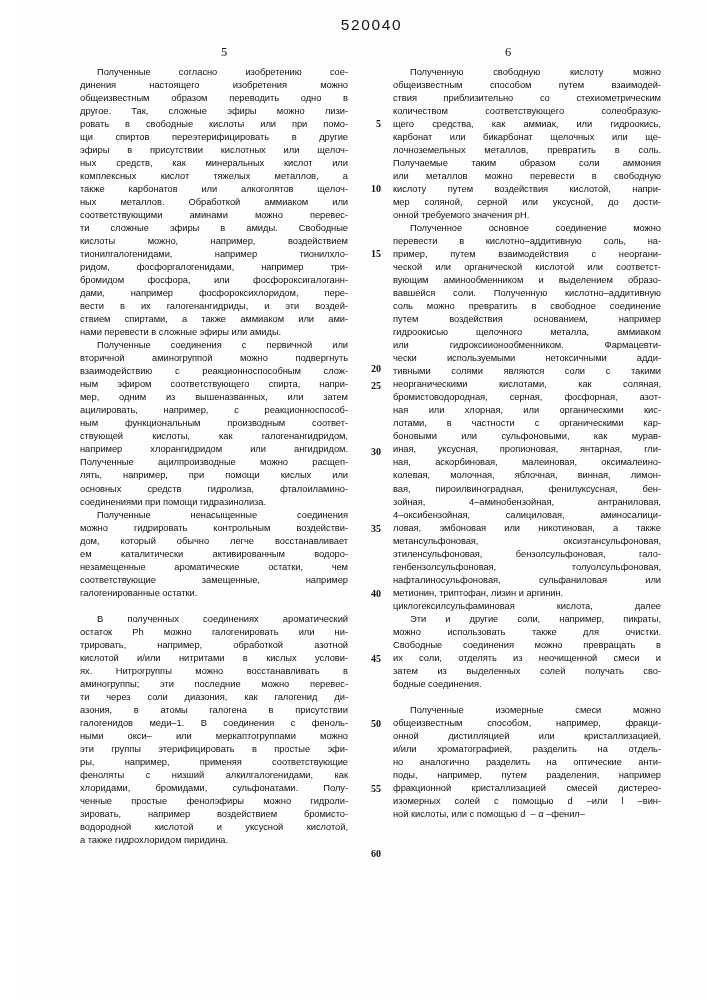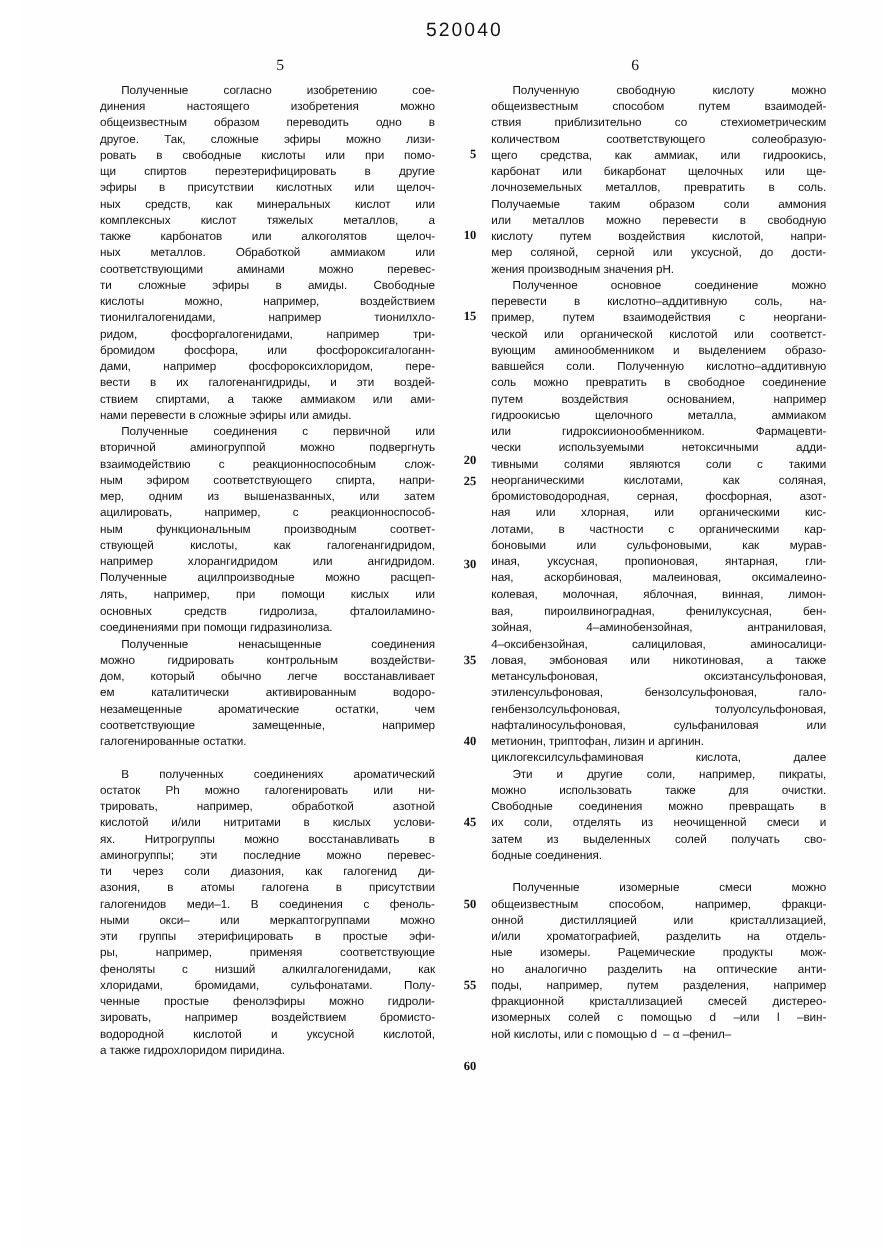--- a/index.html
+++ b/index.html
@@ -181,21 +181,21 @@
         <div class="line j"><span>общеизвестным</span><span>способом</span><span>путем</span><span>взаимодей-</span></div>
         <div class="line j"><span>ствия</span><span>приблизительно</span><span>со</span><span>стехиометрическим</span></div>
         <div class="line j"><span>количеством</span><span>соответствующего</span><span>солеобразую-</span></div>
         <div class="line j"><span>щего</span><span>средства,</span><span>как</span><span>аммиак,</span><span>или</span><span>гидроокись,</span></div>
         <div class="line j"><span>карбонат</span><span>или</span><span>бикарбонат</span><span>щелочных</span><span>или</span><span>ще-</span></div>
         <div class="line j"><span>лочноземельных</span><span>металлов,</span><span>превратить</span><span>в</span><span>соль.</span></div>
         <div class="line j"><span>Получаемые</span><span>таким</span><span>образом</span><span>соли</span><span>аммония</span></div>
         <div class="line j"><span>или</span><span>металлов</span><span>можно</span><span>перевести</span><span>в</span><span>свободную</span></div>
         <div class="line j"><span>кислоту</span><span>путем</span><span>воздействия</span><span>кислотой,</span><span>напри-</span></div>
         <div class="line j"><span>мер</span><span>соляной,</span><span>серной</span><span>или</span><span>уксусной,</span><span>до</span><span>дости-</span></div>
-        <div class="line">жения производным значения pH.</div>
+        <div class="line">онной требуемого значения pH.</div>
       </div>
       <div class="para">
         <div class="line j firstindent"><span>Полученное</span><span>основное</span><span>соединение</span><span>можно</span></div>
         <div class="line j"><span>перевести</span><span>в</span><span>кислотно–аддитивную</span><span>соль,</span><span>на-</span></div>
         <div class="line j"><span>пример,</span><span>путем</span><span>взаимодействия</span><span>с</span><span>неоргани-</span></div>
         <div class="line j"><span>ческой</span><span>или</span><span>органической</span><span>кислотой</span><span>или</span><span>соответст-</span></div>
         <div class="line j"><span>вующим</span><span>аминообменником</span><span>и</span><span>выделением</span><span>образо-</span></div>
         <div class="line j"><span>вавшейся</span><span>соли.</span><span>Полученную</span><span>кислотно–аддитивную</span></div>
         <div class="line j"><span>соль</span><span>можно</span><span>превратить</span><span>в</span><span>свободное</span><span>соединение</span></div>
         <div class="line j"><span>путем</span><span>воздействия</span><span>основанием,</span><span>например</span></div>
@@ -228,21 +228,20 @@
         <div class="line j"><span>Свободные</span><span>соединения</span><span>можно</span><span>превращать</span><span>в</span></div>
         <div class="line j"><span>их</span><span>соли,</span><span>отделять</span><span>из</span><span>неочищенной</span><span>смеси</span><span>и</span></div>
         <div class="line j"><span>затем</span><span>из</span><span>выделенных</span><span>солей</span><span>получать</span><span>сво-</span></div>
         <div class="line">бодные соединения.</div>
       </div>
       <div class="para indent-gap">
         <div class="line j firstindent"><span>Полученные</span><span>изомерные</span><span>смеси</span><span>можно</span></div>
         <div class="line j"><span>общеизвестным</span><span>способом,</span><span>например,</span><span>фракци-</span></div>
         <div class="line j"><span>онной</span><span>дистилляцией</span><span>или</span><span>кристаллизацией,</span></div>
         <div class="line j"><span>и/или</span><span>хроматографией,</span><span>разделить</span><span>на</span><span>отдель-</span></div>
-        <div class="line j"><span>ные</span><span>изомеры.</span><span>Рацемические</span><span>продукты</span><span>мож-</span></div>
         <div class="line j"><span>но</span><span>аналогично</span><span>разделить</span><span>на</span><span>оптические</span><span>анти-</span></div>
         <div class="line j"><span>поды,</span><span>например,</span><span>путем</span><span>разделения,</span><span>например</span></div>
         <div class="line j"><span>фракционной</span><span>кристаллизацией</span><span>смесей</span><span>дистерео-</span></div>
         <div class="line j"><span>изомерных</span><span>солей</span><span>с</span><span>помощью</span><span>d</span><span>–или</span><span>l</span><span>–вин-</span></div>
         <div class="line">ной кислоты, или с помощью d  – α –фенил–</div>
       </div>
     </div>
 
   <div class="gutter" id="gutter">
       <div class="lnum" style="left: 339px; top: 118.08px;">5</div>

